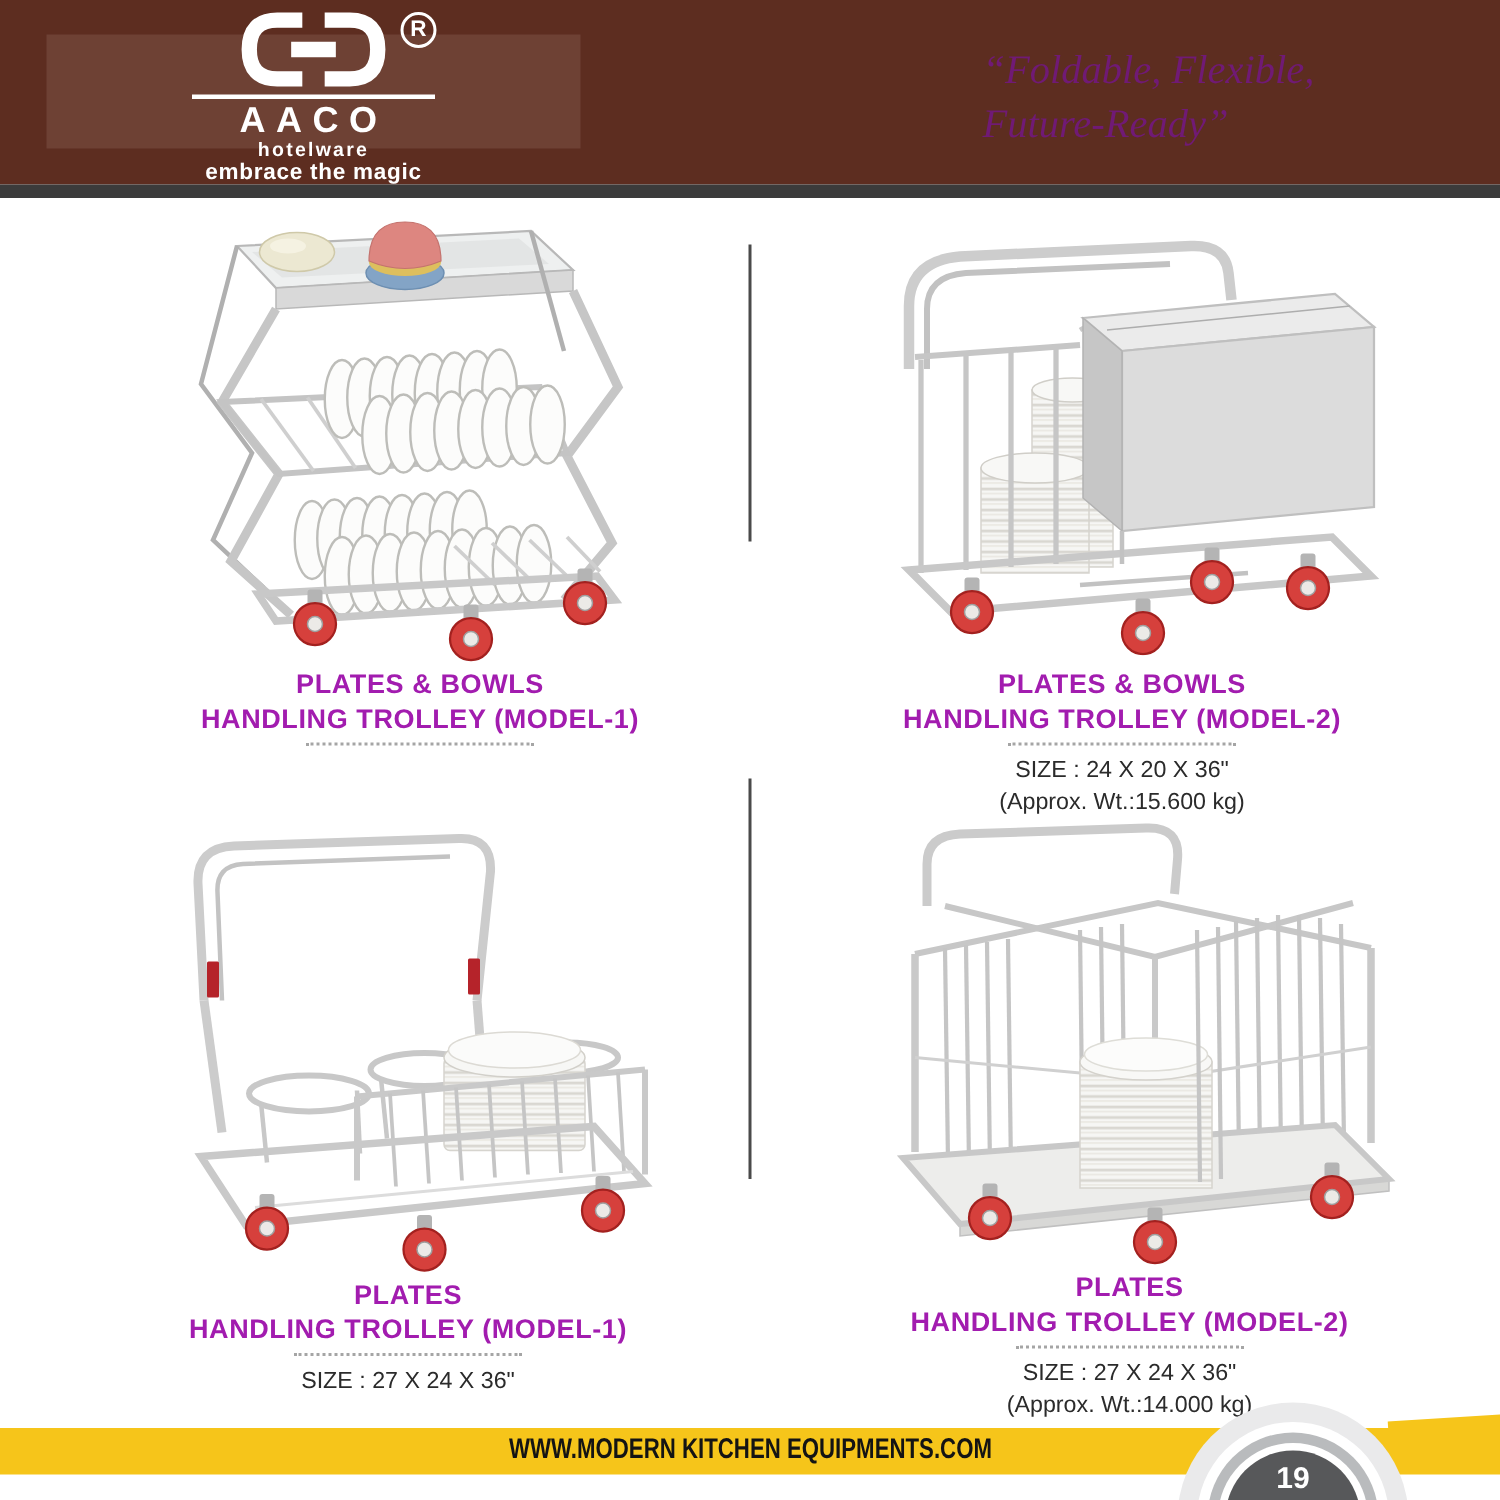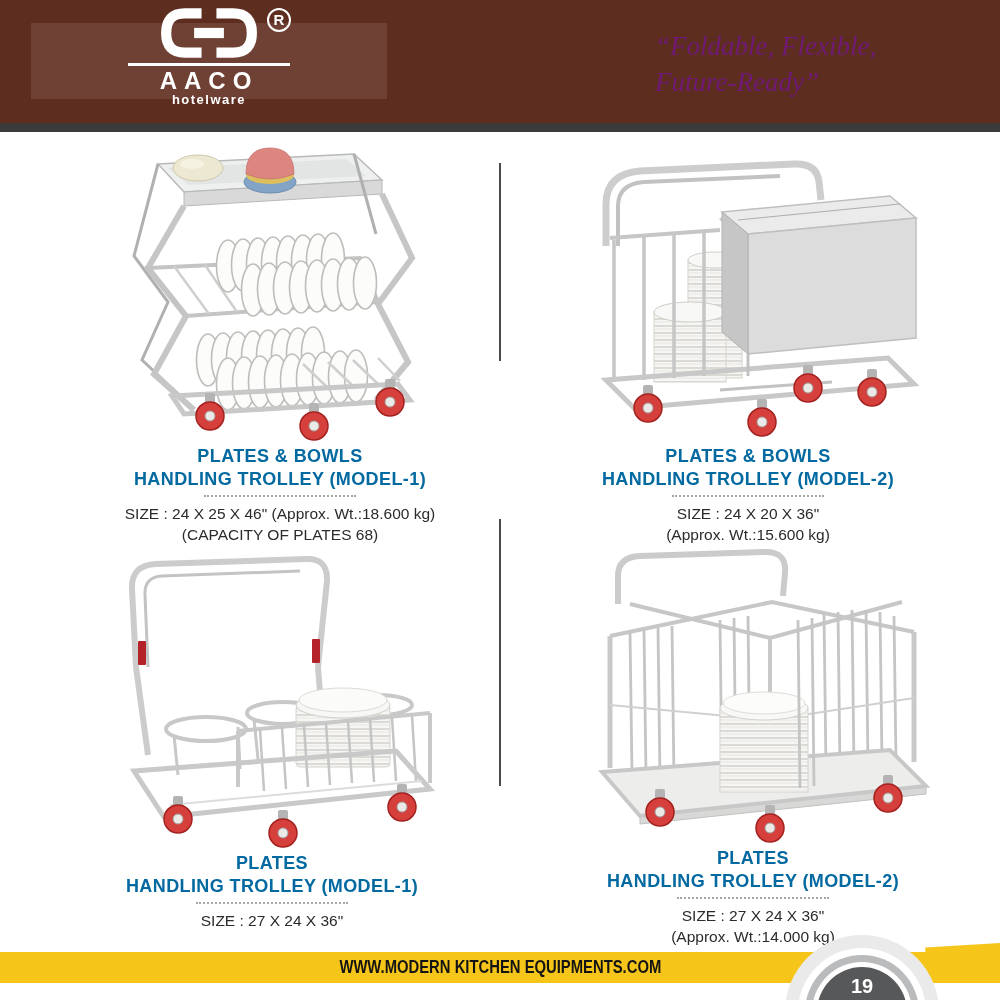--- a/index.html
+++ b/index.html
@@ -26,21 +26,21 @@
   
   .divider-v{position:absolute;left:499px;width:2px;background:#4a4a4a;}
   .div-top{top:163px;height:198px;}
   .div-bottom{top:519px;height:267px;}
 
   
   .pimg{position:absolute;}
 
   
   .caption{position:absolute;text-align:center;color:#1e1e1e;}
-  .cap-title{font-weight:bold;font-size:18px;letter-spacing:0.4px;line-height:1.25;color:#0369a1;}
+  .cap-title{font-weight:bold;font-size:18px;letter-spacing:0.4px;line-height:1.25;color:#a21caf;}
   .cap-divider{width:152px;height:0;border-top:2px dotted #a5a5a5;margin:5px auto 7px auto;}
   .cap-size{font-size:15.5px;line-height:1.35;color:#2b2b2b;}
 
   
   .footer-bar{position:absolute;left:0;top:952px;width:1000px;height:31px;background:#f6c51a;}
   .footer-bar-right{position:absolute;left:926px;top:945px;width:84px;height:30px;background:#f6c51a;
                     transform:rotate(-3.5deg);}
   .footer-url{position:absolute;left:0;top:956px;width:1000px;text-align:center;}
   .footer-url span{display:inline-block;font-weight:bold;font-size:19px;color:#141414;
                    letter-spacing:0px;transform:scaleX(0.78);}
@@ -66,20 +66,21 @@
     <div class="logo-icon-row">
       <svg width="112" height="54" viewBox="0 0 120 58">
         <path d="M52,8 H34 Q14,8 14,29 Q14,50 34,50 H52" fill="none" stroke="#ffffff" stroke-width="11"></path>
         <path d="M68,8 H86 Q106,8 106,29 Q106,50 86,50 H68" fill="none" stroke="#ffffff" stroke-width="11"></path>
         <line x1="44" y1="29" x2="76" y2="29" stroke="#ffffff" stroke-width="11"></line>
       </svg><span class="reg">R</span>
     </div>
     <div class="logo-line"></div>
     <div class="brand">AACO</div>
     <div class="sub1">hotelware</div>
+    <div class="sub2">embrace the magic</div>
   </div>
 
   <div class="tagline">
     <div class="l1">“Foldable, Flexible,</div>
     <div class="l2">Future-Ready”</div>
   </div>
 
   <div class="divider-v div-top"></div>
   <div class="divider-v div-bottom"></div>
 
@@ -207,24 +208,20 @@
     <use href="#p2w" transform="translate(192,280)"></use>
     <use href="#p2w" transform="translate(302,250)"></use>
   </svg>
 
   <div class="caption" style="left:60px;top:445px;width:440px">
     <div class="cap-title">
       <div>PLATES &amp; BOWLS</div>
       <div>HANDLING TROLLEY (MODEL-1)</div>
     </div>
     <div class="cap-divider"></div>
-    <div class="cap-size">
-      <div>SIZE : 24 X 25 X 46" (Approx. Wt.:18.600 kg)</div>
-      <div>(CAPACITY OF PLATES 68)</div>
-    </div>
   </div>
 
   <div class="caption" style="left:553px;top:445px;width:390px">
     <div class="cap-title">
       <div>PLATES &amp; BOWLS</div>
       <div>HANDLING TROLLEY (MODEL-2)</div>
     </div>
     <div class="cap-divider"></div>
     <div class="cap-size">
       <div>SIZE : 24 X 20 X 36"</div>

